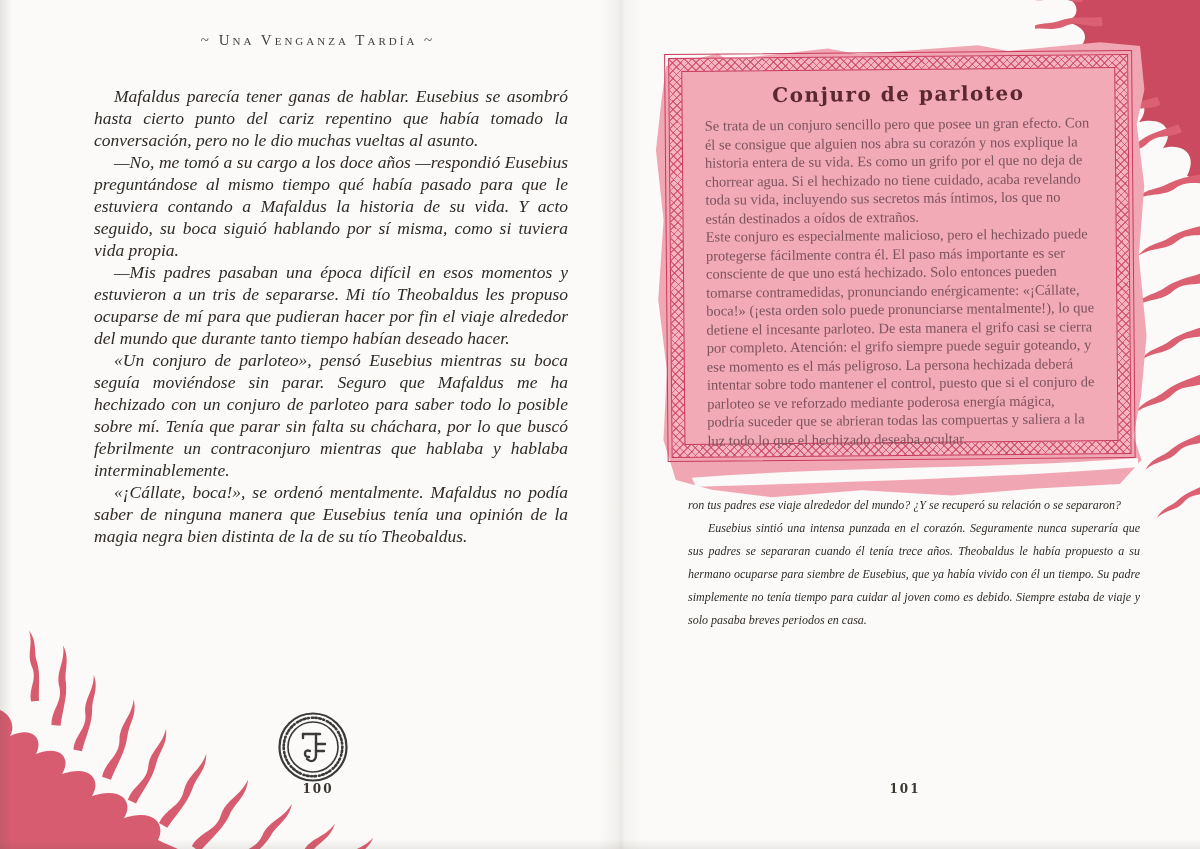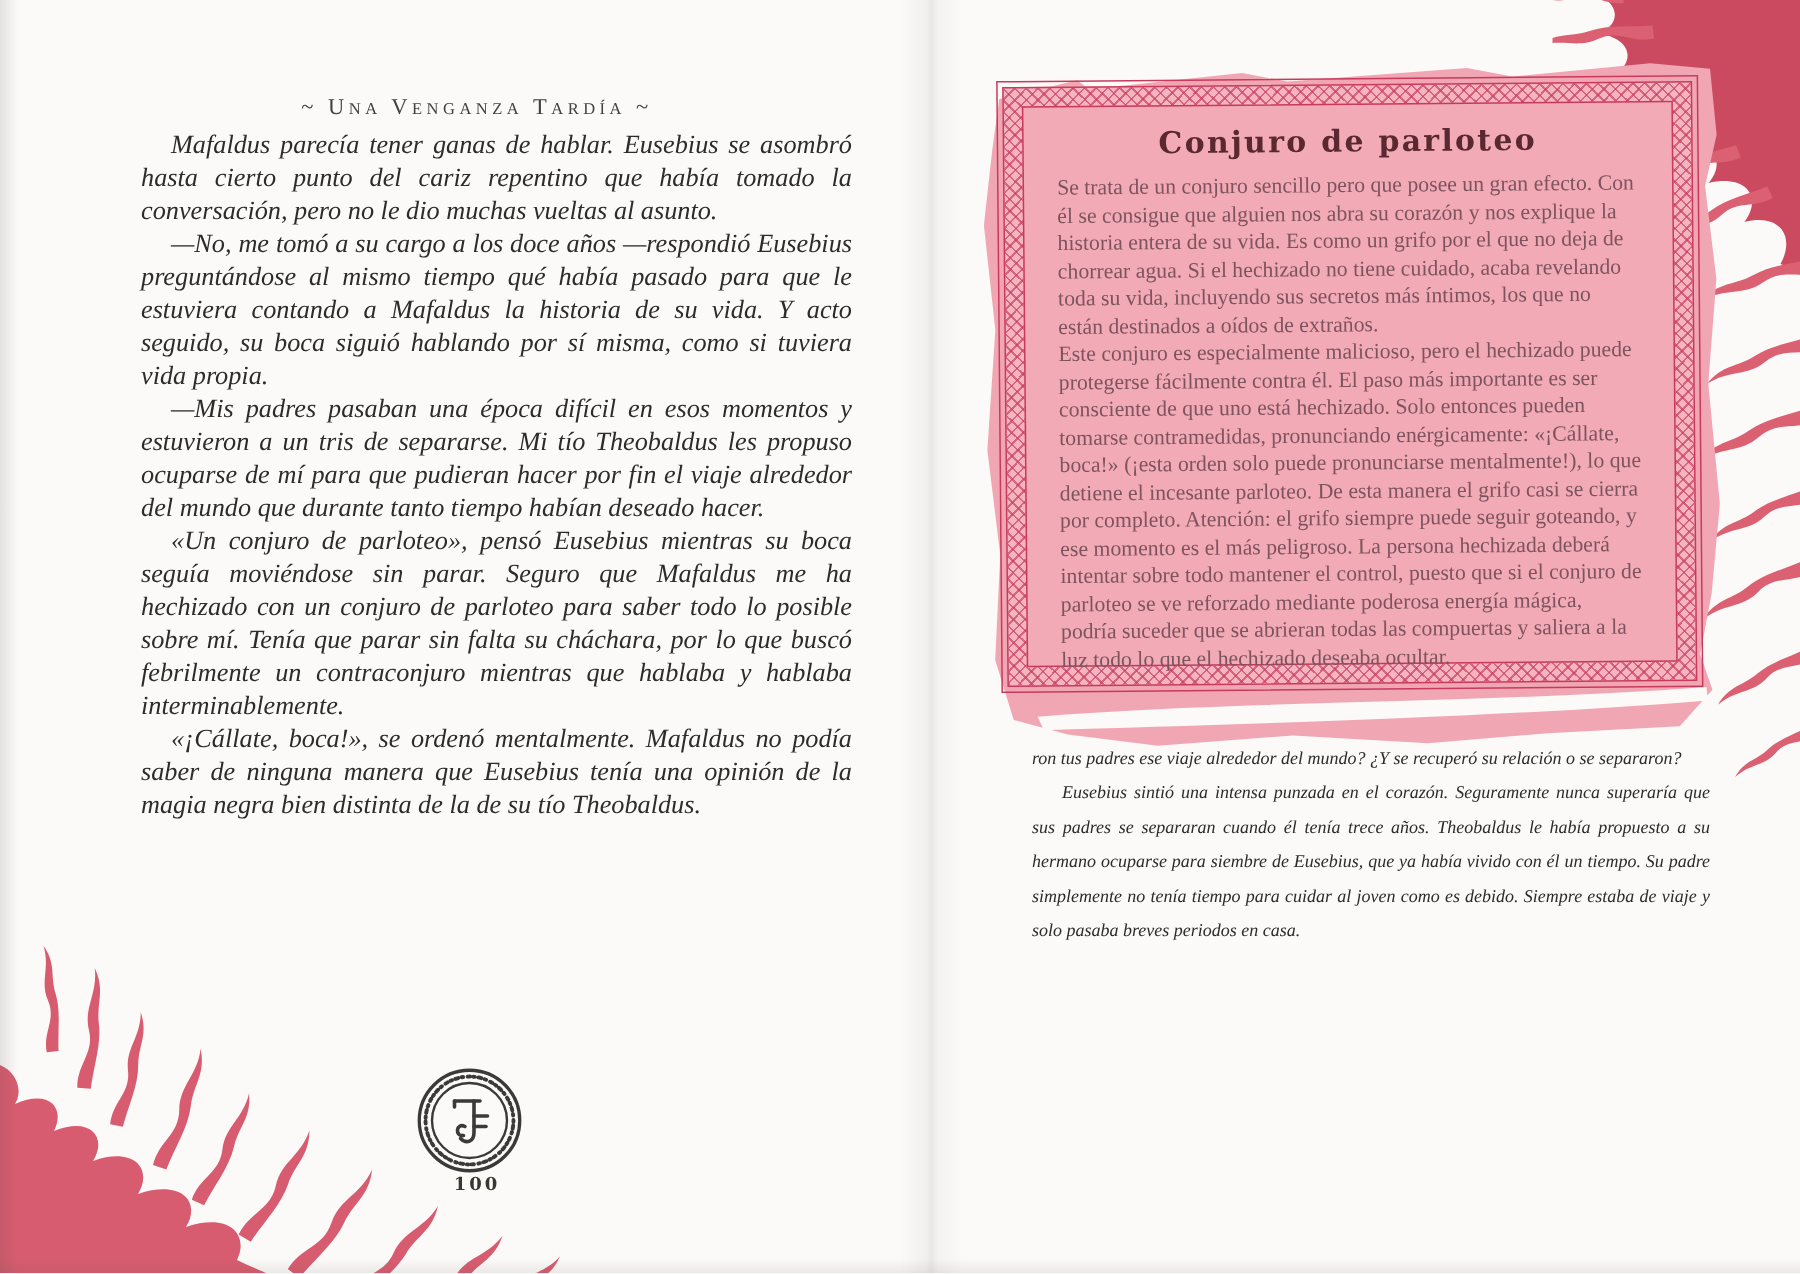--- a/index.html
+++ b/index.html
@@ -14,21 +14,21 @@
   
   .edge-left{position:absolute;left:0;top:0;width:12px;height:100%;
     background:linear-gradient(90deg, rgba(90,80,75,0.14), rgba(90,80,75,0));}
   .edge-bottom{position:absolute;left:0;bottom:0;width:100%;height:10px;
     background:linear-gradient(0deg, rgba(90,80,75,0.10), rgba(90,80,75,0));}
   .spine{position:absolute;left:600px;top:0;width:42px;height:100%;
     background:linear-gradient(90deg, rgba(110,100,95,0) 0%, rgba(110,100,95,0.07) 42%, rgba(110,100,95,0.12) 50%, rgba(110,100,95,0.05) 60%, rgba(110,100,95,0) 100%);}
 
   
   .running-head{
-    position:absolute;left:60px;top:64px;width:516px;
+    position:absolute;left:60px;top:32px;width:516px;
     text-align:center;
     font-variant:small-caps;
     font-size:15px;letter-spacing:3px;color:#46413e;
   }
   .left-text{
     position:absolute;left:94px;top:85px;width:474px;
     font-size:17.5px;line-height:22px;text-align:justify;
   }
   .left-text p, .right-text p{margin:0;text-indent:20px;font-style:italic;}
   .right-text p.no-indent{text-indent:0;}
@@ -181,14 +181,15 @@
         </div>
       </div>
     </div>
   </div>
 
   <div class="right-text">
     <p class="no-indent">ron tus padres ese viaje alrededor del mundo? ¿Y se recuperó su relación o se separaron?</p>
     <p>Eusebius sintió una intensa punzada en el corazón. Seguramente nunca superaría que sus padres se separaran cuando él tenía trece años. Theobaldus le había propuesto a su hermano ocuparse para siembre de Eusebius, que ya había vivido con él un tiempo. Su padre simplemente no tenía tiempo para cuidar al joven como es debido. Siempre estaba de viaje y solo pasaba breves periodos en casa.</p>
   </div>
 
+  <div class="page-number right">101</div>
 
 </div>
 
 </body></html>

